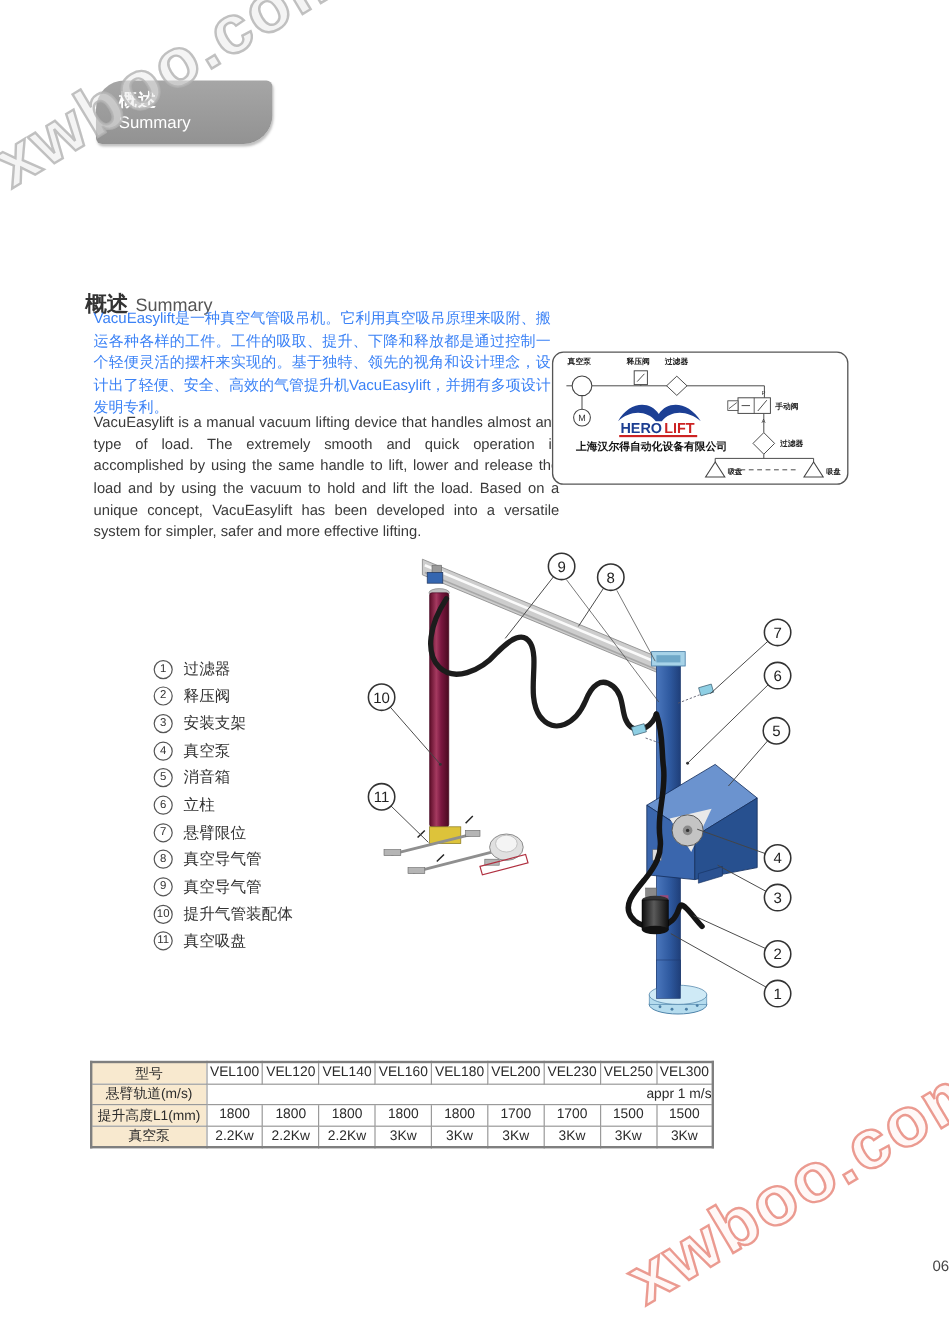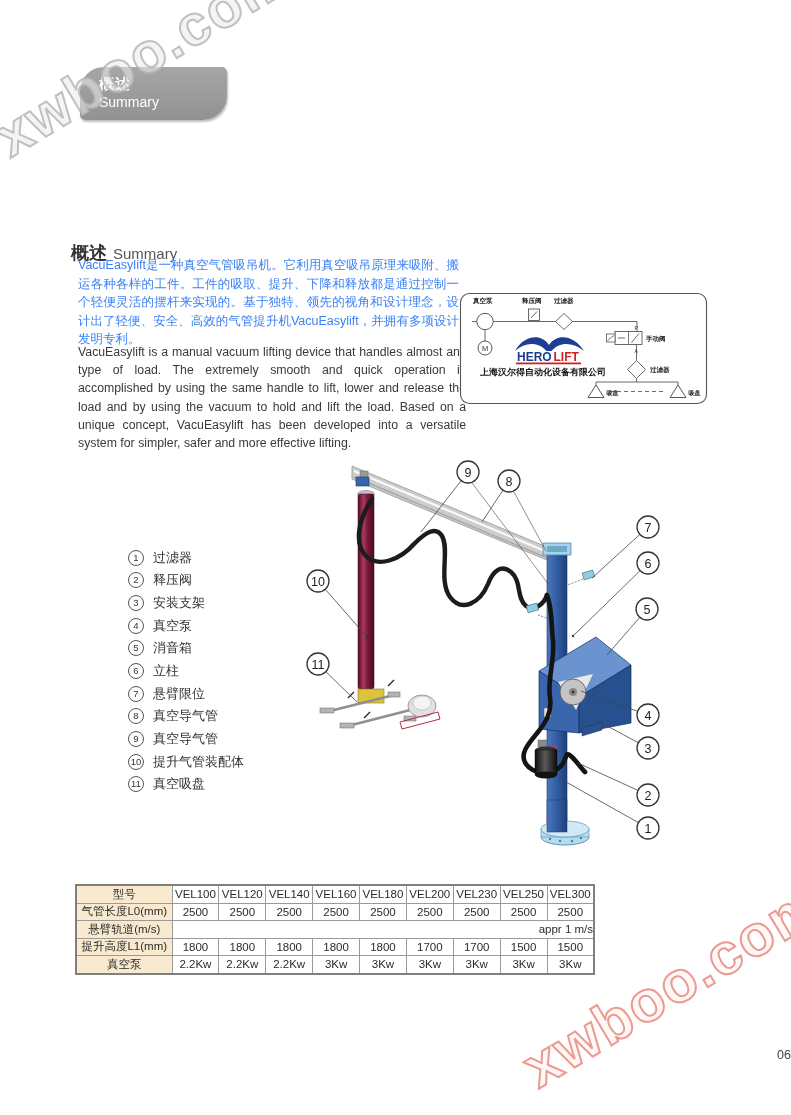--- a/index.html
+++ b/index.html
@@ -367,32 +367,20 @@
             <td class="lbl">型号</td>
             <td>VEL100</td>
             <td>VEL120</td>
             <td>VEL140</td>
             <td>VEL160</td>
             <td>VEL180</td>
             <td>VEL200</td>
             <td>VEL230</td>
             <td>VEL250</td>
             <td>VEL300</td>
-          </tr>
-          <tr>
-            <td class="lbl">气管长度L0(mm)</td>
-            <td>2500</td>
-            <td>2500</td>
-            <td>2500</td>
-            <td>2500</td>
-            <td>2500</td>
-            <td>2500</td>
-            <td>2500</td>
-            <td>2500</td>
-            <td>2500</td>
           </tr>
           <tr>
             <td class="lbl">悬臂轨道(m/s)</td>
             <td class="merged" colspan="9">appr 1 m/s</td>
           </tr>
           <tr>
             <td class="lbl">提升高度L1(mm)</td>
             <td>1800</td>
             <td>1800</td>
             <td>1800</td>

